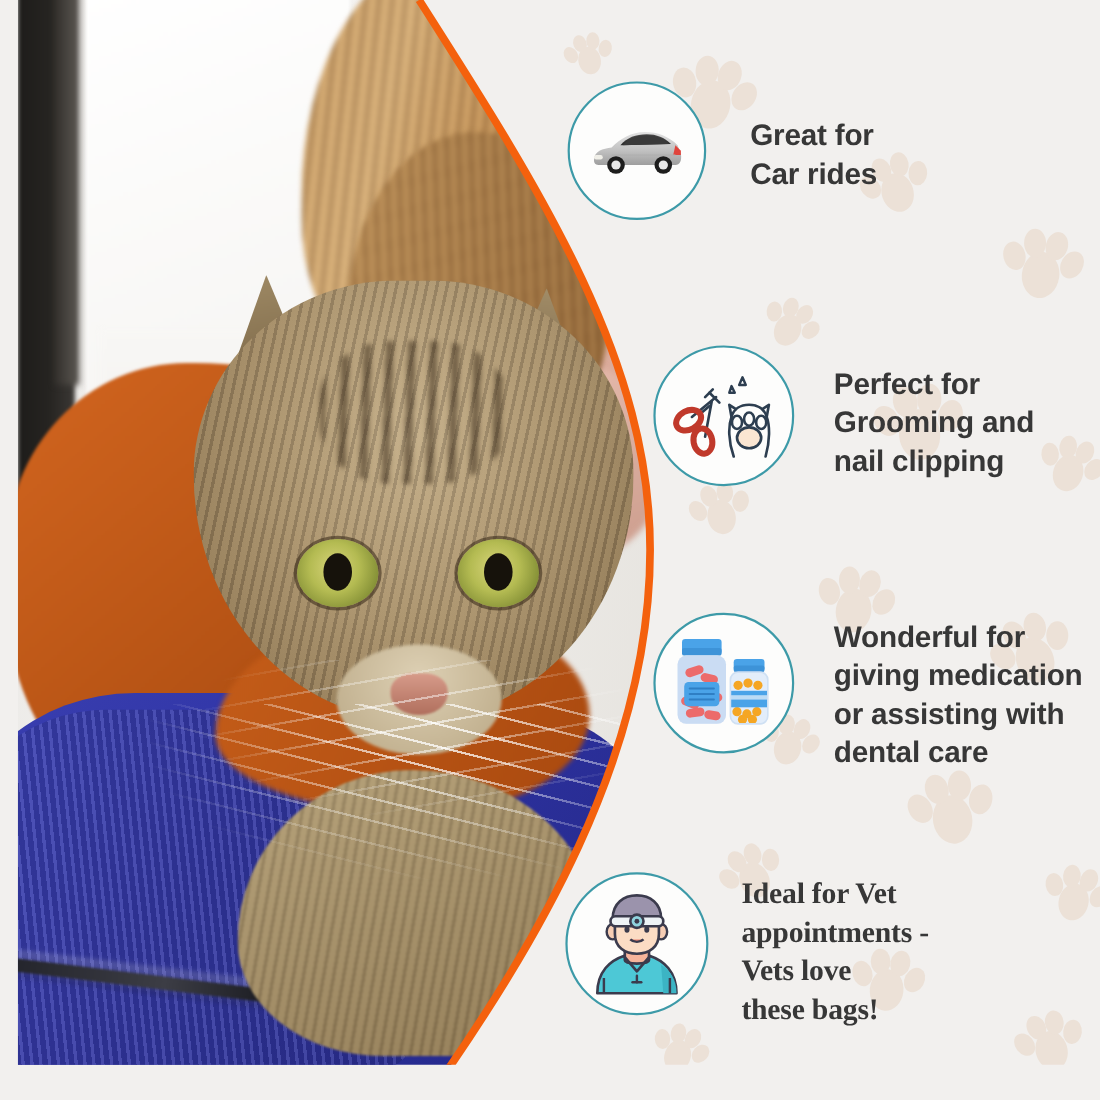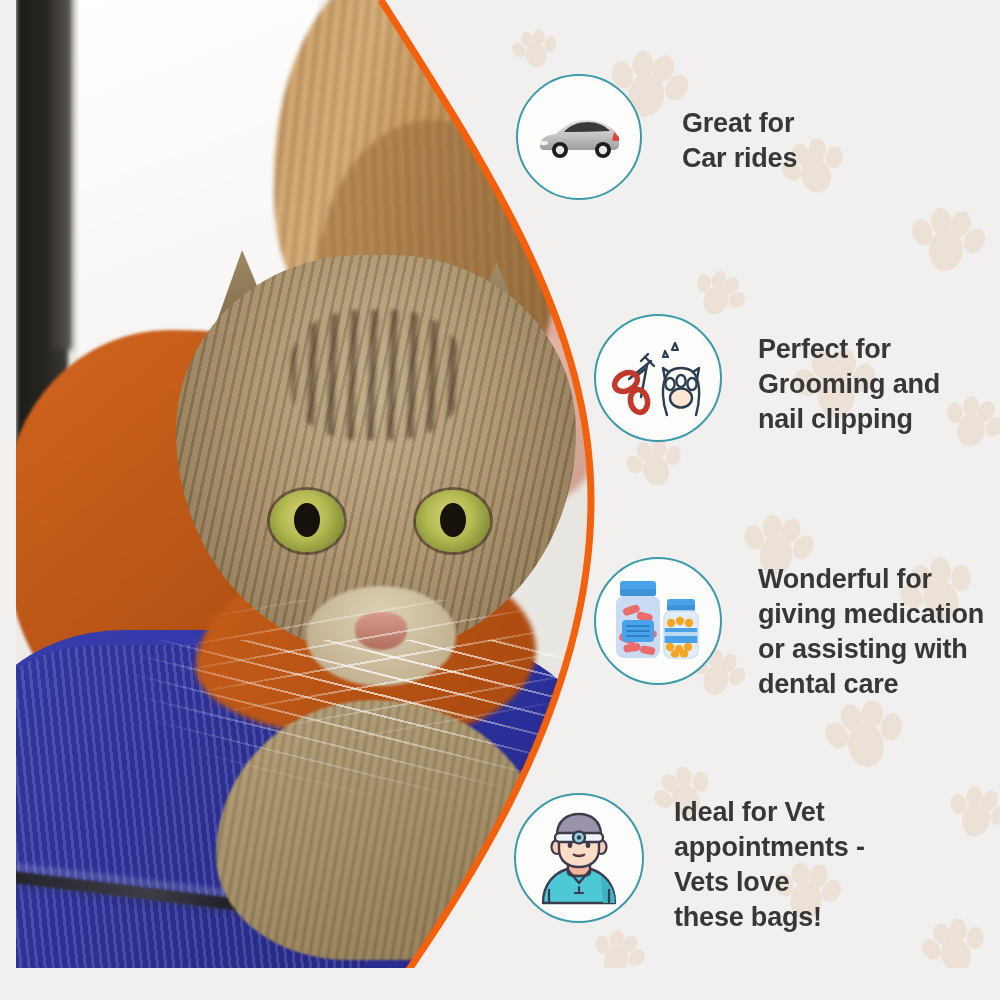--- a/index.html
+++ b/index.html
@@ -488,20 +488,20 @@
           <path d="M22,24 C22,10 32,3 44,3 C56,3 66,10 66,24 L66,27 L22,27 Z" fill="#9b93ac" stroke="#3b3b4d" stroke-width="2.4" stroke-linejoin="round"></path>
 
           <rect x="20" y="22" width="48" height="9" rx="4.5" fill="#eef3f6" stroke="#3b3b4d" stroke-width="2.4"></rect>
           <circle cx="44" cy="26.5" r="6" fill="#8fd3de" stroke="#3b3b4d" stroke-width="2.4"></circle>
           <circle cx="44" cy="26.5" r="2.2" fill="#3b3b4d"></circle>
 
           <path d="M40,82 L48,82" stroke="#3b3b4d" stroke-width="2.2" stroke-linecap="round"></path>
           <path d="M44,76 L44,82" stroke="#3b3b4d" stroke-width="2.2" stroke-linecap="round"></path>
         </svg>
       </div>
-      <div class="feature-text" style="left:658px; top:795px; width:300px;">Ideal for Vet
+      <div class="feature-text" style="left:658px; top:795px; width:300px;font-family:Liberation Serif, serif;">Ideal for Vet
 appointments -
 Vets love
 these bags!</div>
     </div>
 
   </div>
 </div>
 
 </body></html>

